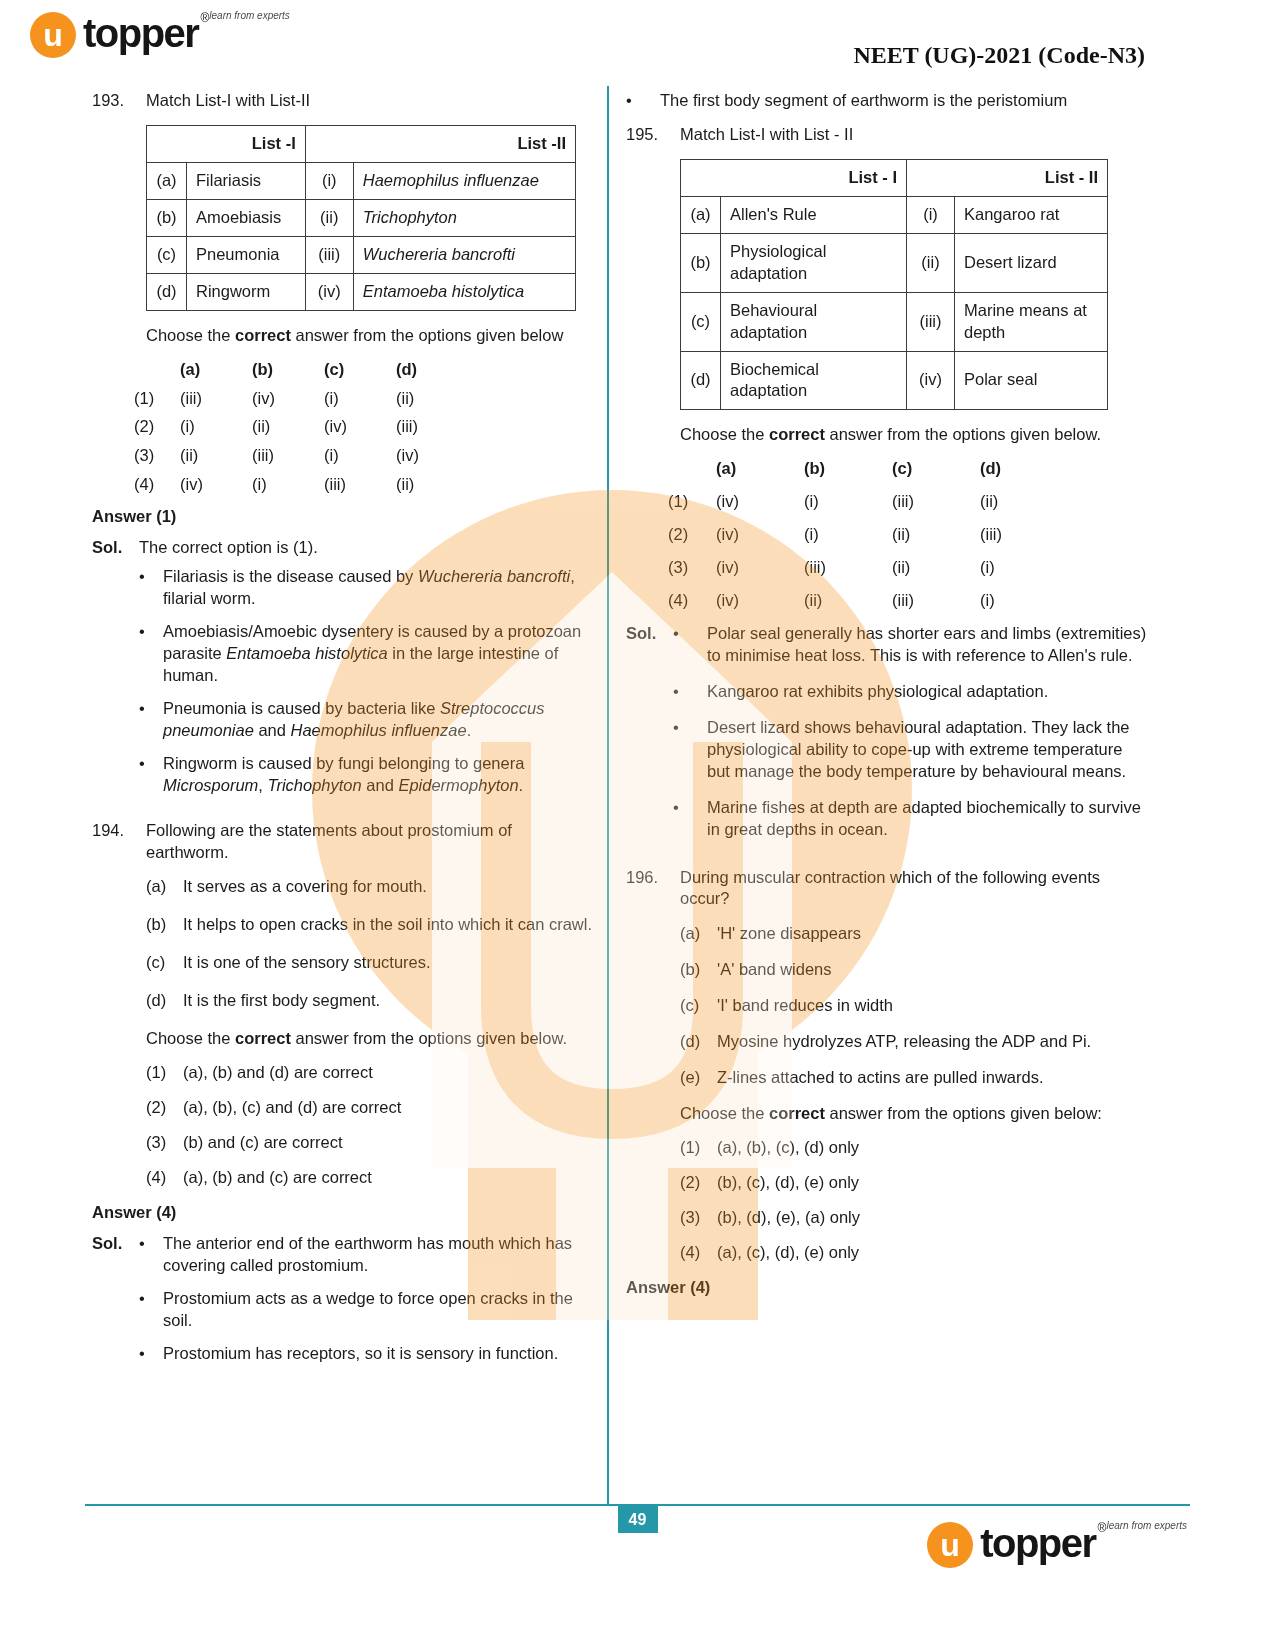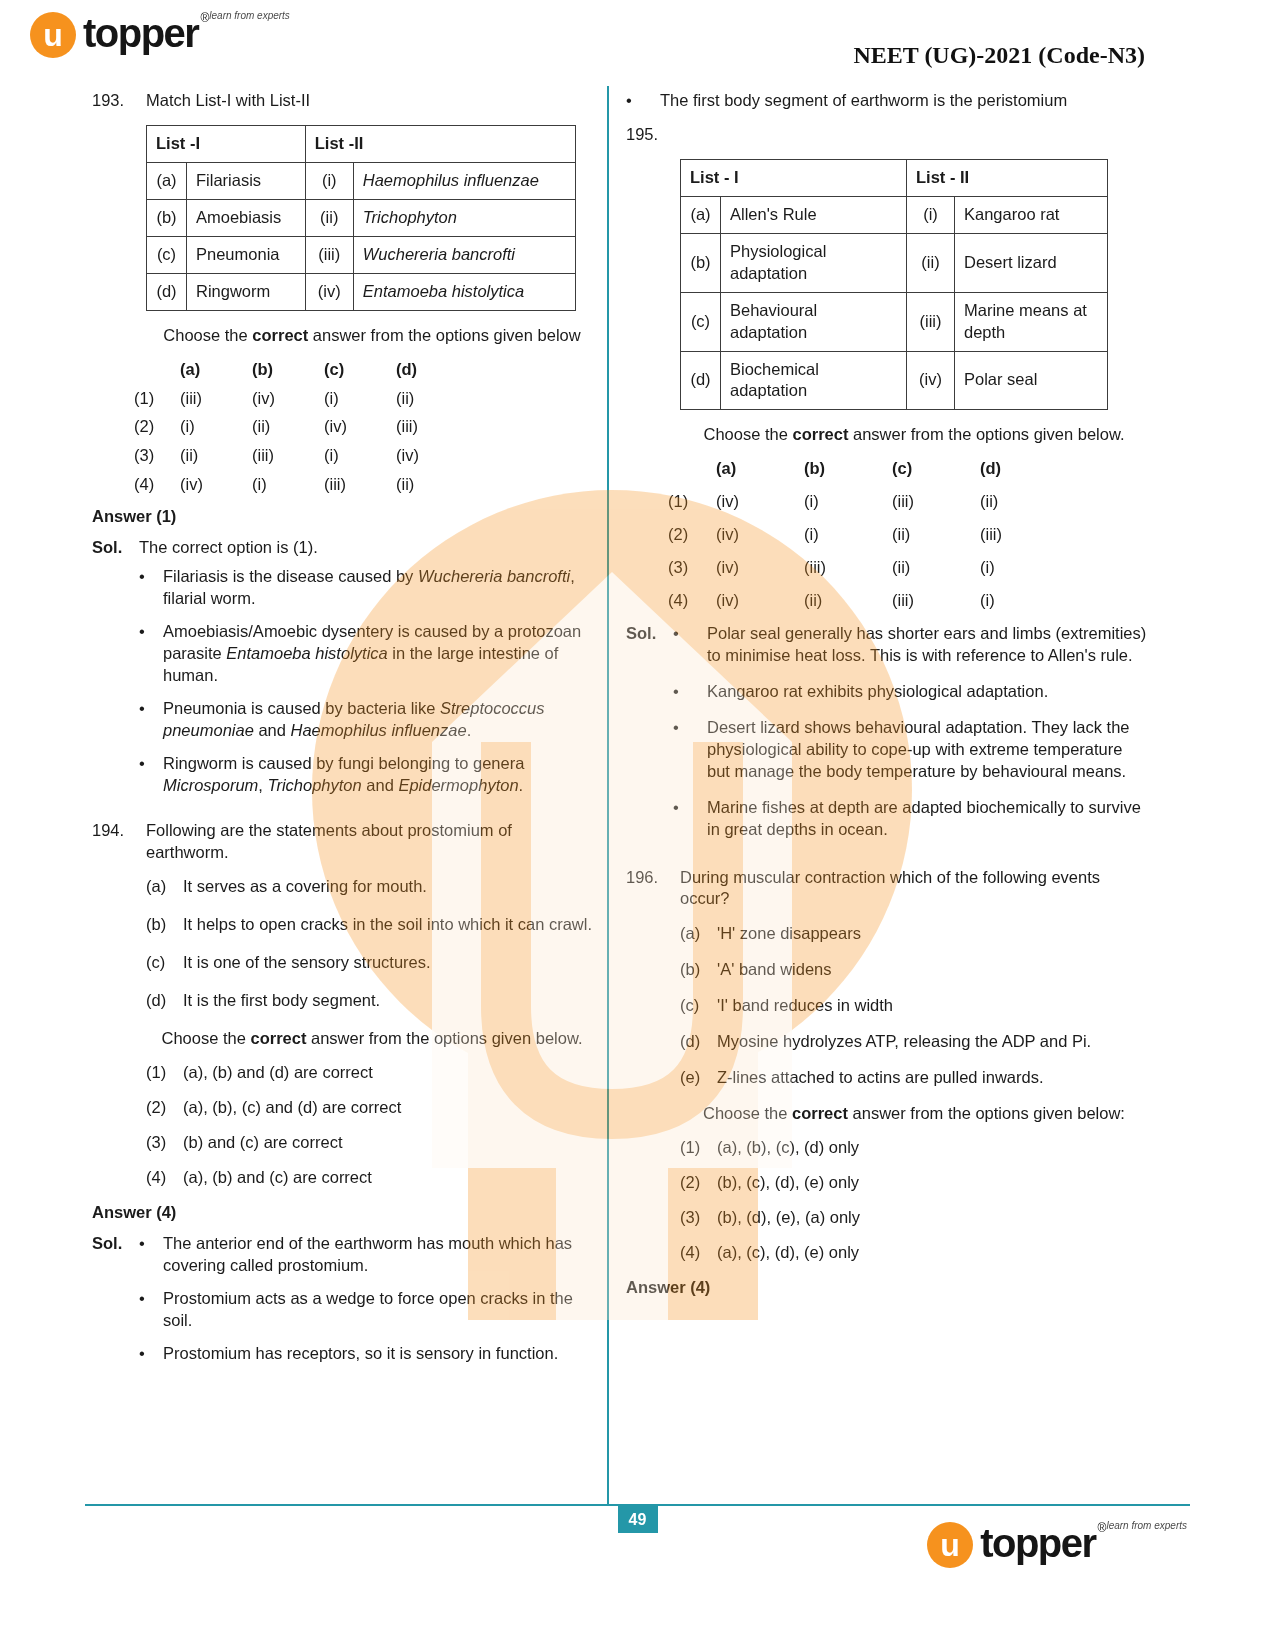--- a/index.html
+++ b/index.html
@@ -46,28 +46,28 @@
 
   .q-block { margin-bottom:12px; }
   .q-header { display:flex; margin-bottom:13px; }
   .q-num { width:54px; flex:none; }
   .q-prompt { flex:1; }
   .q-content { margin-left:54px; }
 
   
   .match-table { border-collapse:collapse; margin:2px 0 14px 0; width:430px; }
   .match-table th, .match-table td { border:1.5px solid #3c3c3c; padding:7px 9px; vertical-align:middle; }
-  .match-table th { font-weight:700; text-align:left;margin-top:26px; }
+  .match-table th { font-weight:700; text-align:right;margin-top:26px; }
   .c-letter { width:40px; text-align:center; }
   .c-roman  { width:48px; text-align:center; }
   .italic-match .c-match { font-style:italic; }
   .col-right .match-table { width:428px; }
   .col-right .c-term { width:186px; }
 
-  .choose { margin:4px 0 12px 0;text-align:center; }
+  .choose { margin:4px 0 12px 0; }
 
   
   .matrix { margin:6px 0 8px -12px; }
   .m-row { display:flex; margin-bottom:7px; }
   .m-head { font-weight:700; }
   .m-n { width:46px; flex:none; }
   .m-c { width:72px; flex:none; }
   .col-right .m-n { width:48px; }
   .col-right .m-c { width:88px; }
   .col-right .m-row { margin-bottom:11px; }
@@ -295,20 +295,21 @@
   <div class="col col-right">
 
     <div class="bullet-item cont-bullet">
       <span class="bullet-dot">•</span>
       <div class="bullet-text">The first body segment of earthworm is the peristomium</div>
     </div>
 
     <section class="q-block">
       <div class="q-header">
         <span class="q-num">195.</span>
+        <div class="q-prompt">Match List-I with List - II</div>
       </div>
       <div class="q-content">
         <table class="match-table">
           <thead>
             <tr>
               <th colspan="2">List - I</th>
               <th colspan="2">List - II</th>
             </tr>
           </thead>
           <tbody>

